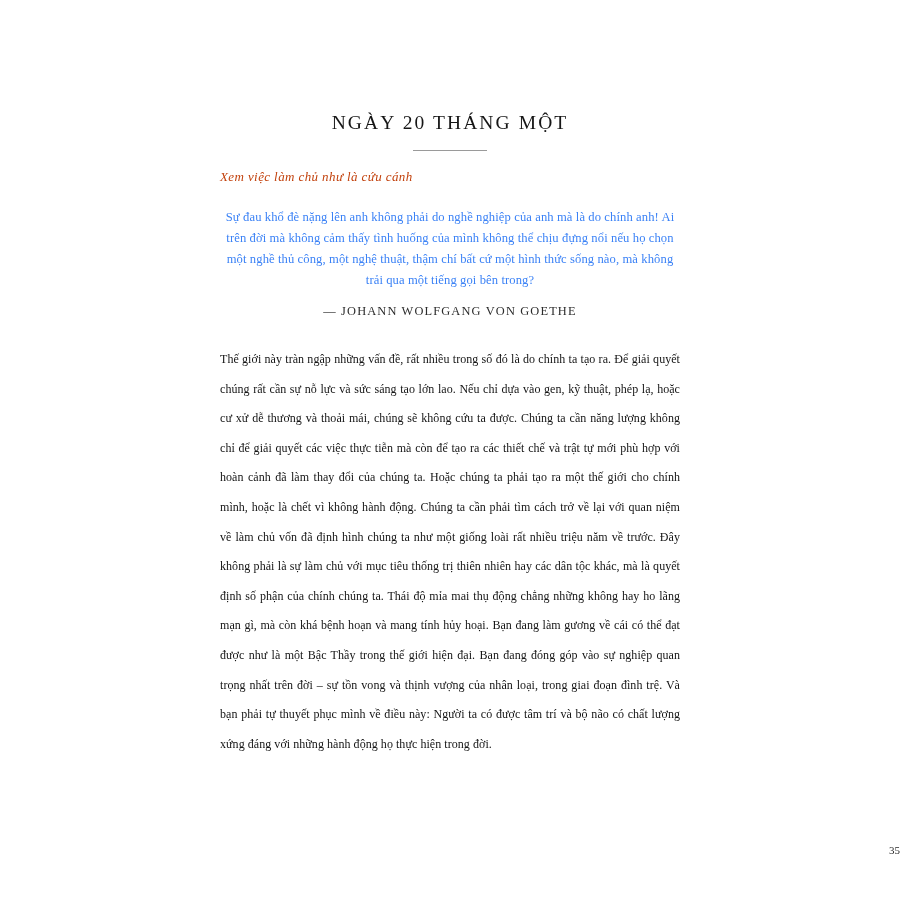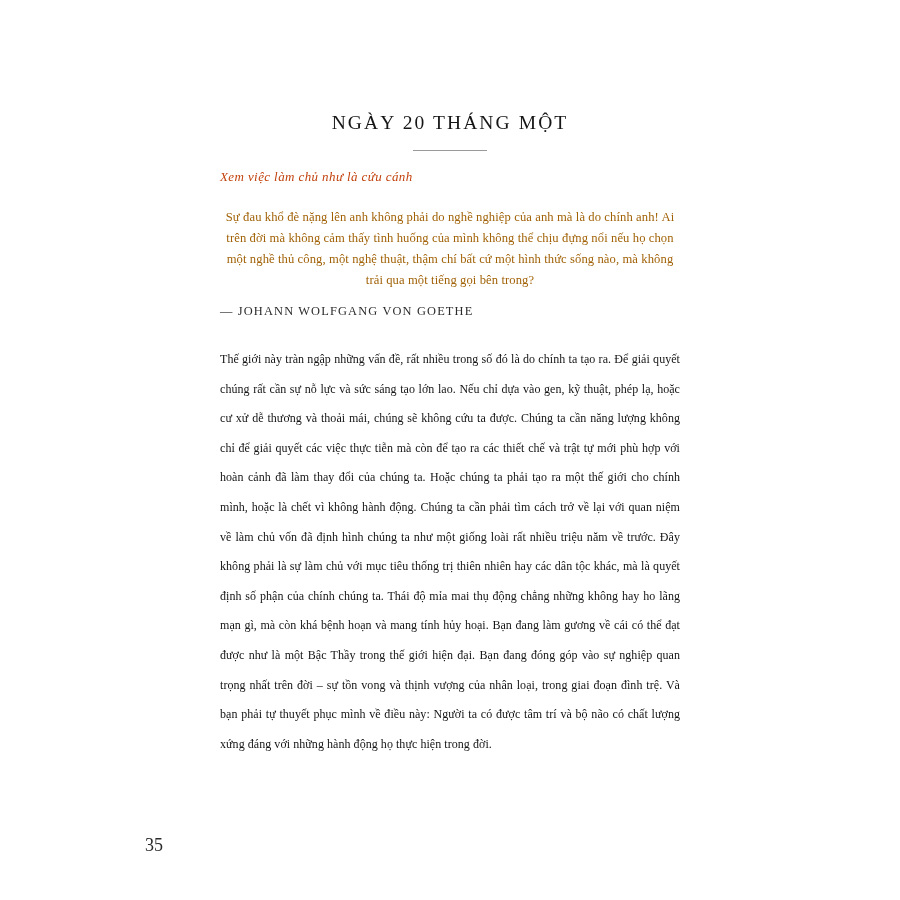--- a/index.html
+++ b/index.html
@@ -49,49 +49,49 @@
     color: #c2410c;
     margin: 18px 0 0 0;
     font-weight: 400;
   }
   .quote {
     margin: 22px 0 0 0;
     text-align: center;
     font-family: "Liberation Serif", serif;
     font-size: 12.6px;
     line-height: 21px;
-    color: #a16207;
+    color: #3b82f6;
     letter-spacing: 0.1px;
   }
   .attribution {
     margin: 13px 0 0 0;
-    text-align: left;
+    text-align: center;
     font-family: "Liberation Serif", serif;
     font-size: 12.4px;
     letter-spacing: 1.15px;
     color: #2b2b2b;
     text-transform: uppercase;
   }
   .body-text {
     margin: 26px 0 0 0;
     font-family: "Liberation Serif", serif;
     font-size: 12px;
     line-height: 29.6px;
     text-align: justify;
     color: #141414;
     letter-spacing: 0.05px;
   }
   .page-number {
     position: absolute;
     left: 5px;
     right: 0;
     bottom: 44px;
-    text-align: left;
+    text-align: right;
     font-family: "Liberation Serif", serif;
-    font-size: 18px;
+    font-size: 11px;
     color: #2a2a2a;
     padding-left: 140px;
   }
 </style>
 </head>
 <body>
 
 <div class="page">
   <div class="content">
 

